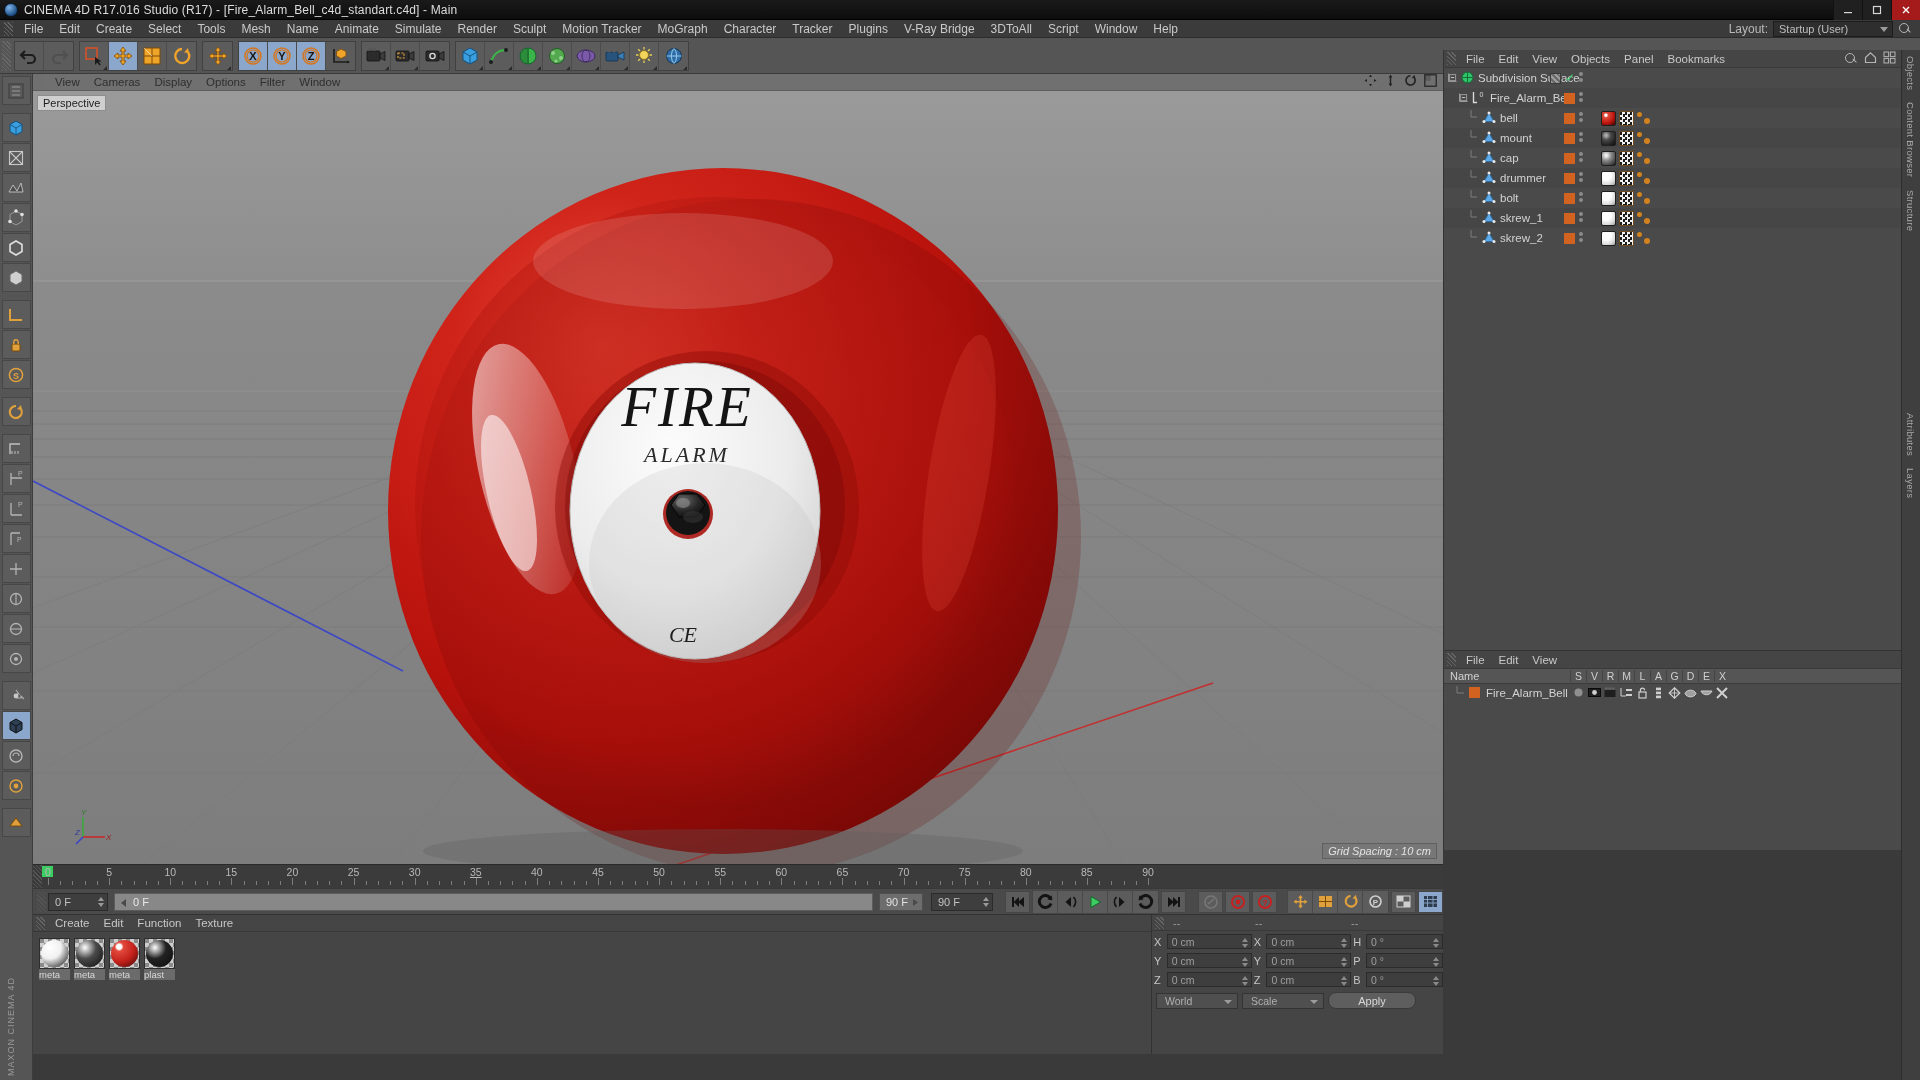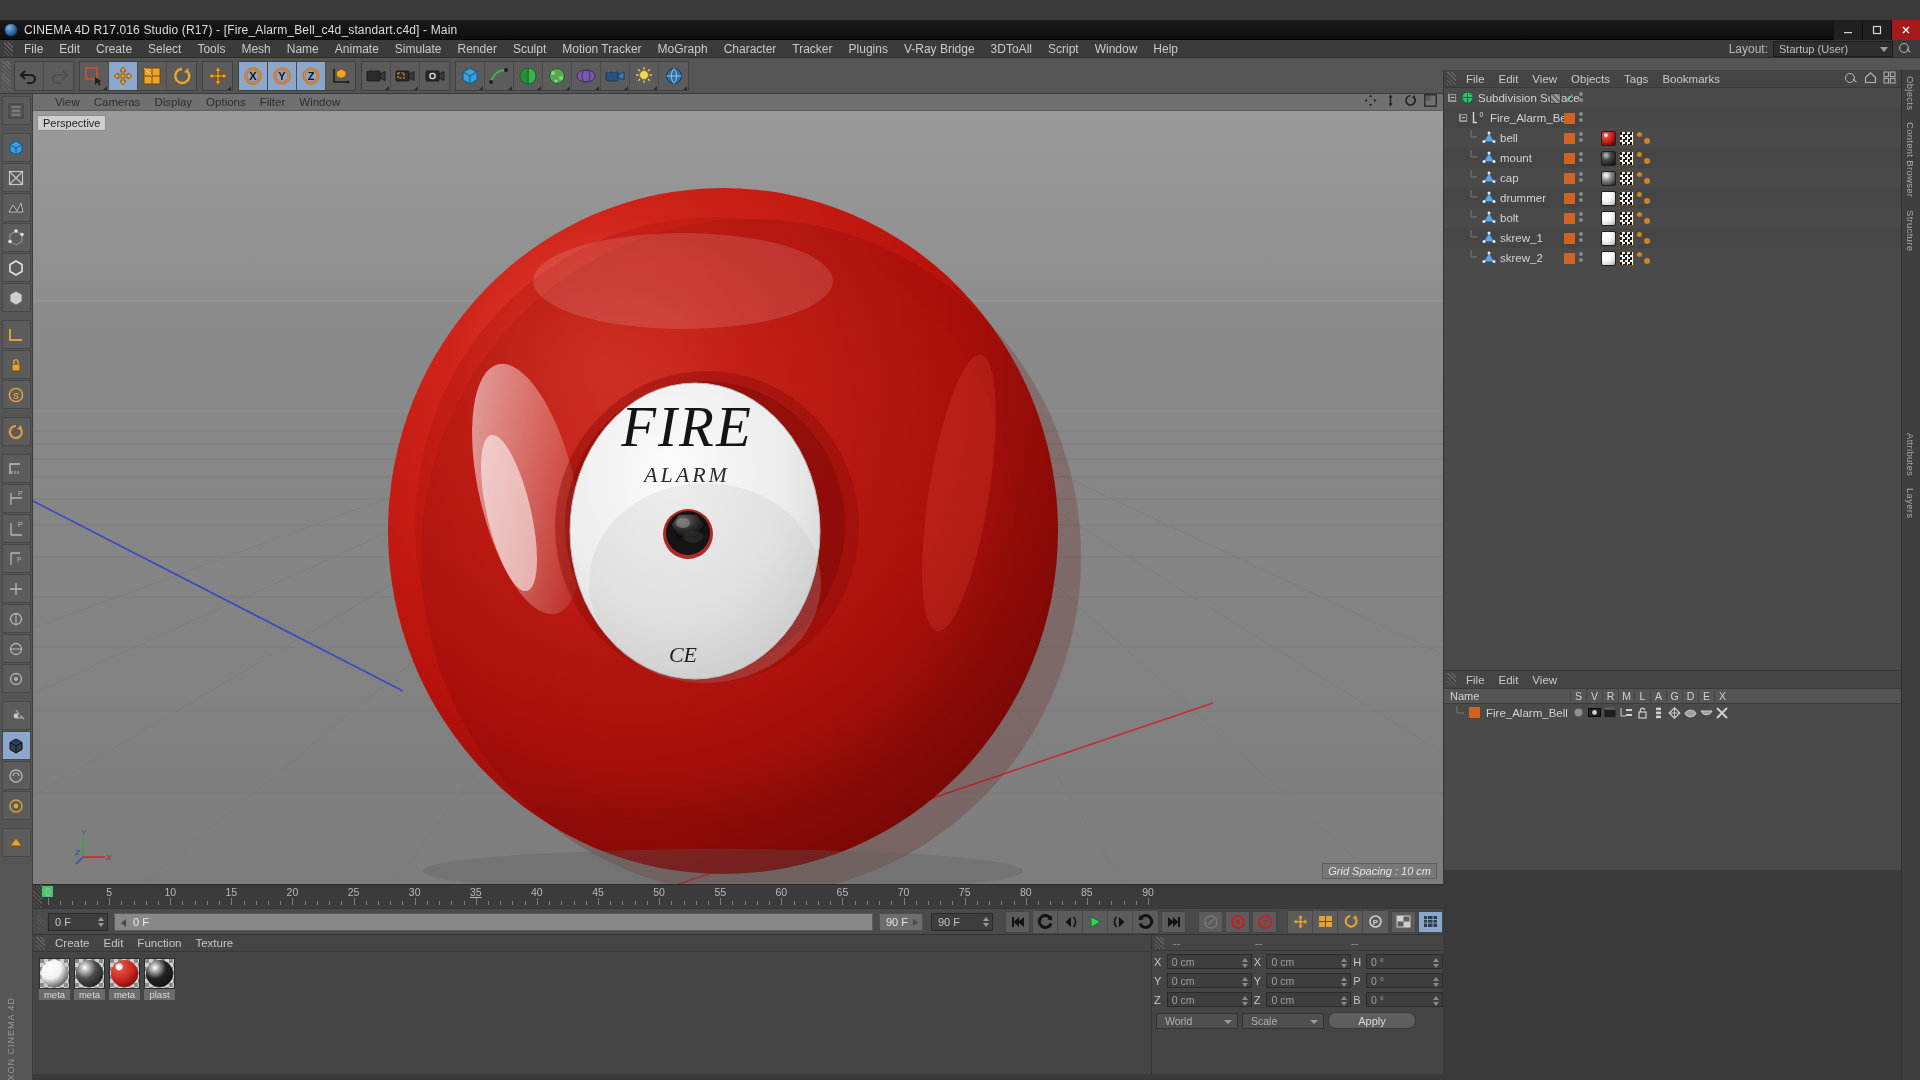--- a/index.html
+++ b/index.html
@@ -10,21 +10,20 @@
     font-size:12px; color:#c8c8c8;
     -webkit-font-smoothing:antialiased;
   }
   #app{position:relative;width:1920px;height:1080px;}
 
   
   .titlebar{
     height:20px; background:linear-gradient(#1a1a1a,#0d0d0d);
     display:flex; align-items:center; padding-left:4px;
     border-bottom:1px solid #000;
-    margin-top:20px;
   }
   .tb-logo{width:14px;height:14px;border-radius:50%;
     background:radial-gradient(circle at 35% 30%,#7fb4e8,#1d4f85 70%,#0d2a49);
     margin-right:6px;border:1px solid #0a1a2a;}
   .tb-title{color:#dcdcdc;font-size:12px;letter-spacing:.15px;white-space:nowrap;}
   .tb-btns{margin-left:auto;display:flex;height:20px;}
   .tb-btn{width:29px;height:20px;display:flex;align-items:center;justify-content:center;
     color:#d0d0d0;font-size:11px;background:#202020;border-left:1px solid #111;}
   .tb-btn.close{background:#a51b1b;}
   .tb-btn svg{display:block;}
@@ -119,21 +118,21 @@
     border-top:1px solid #333;}
   .mm-menu{height:17px;background:#454545;display:flex;align-items:center;padding-left:3px;border-bottom:1px solid #383838;}
   .mm-menu .menu-item{font-size:11.5px;padding:0 7px;color:#c6c6c6;height:17px;line-height:17px;}
   .mm-body{display:flex;gap:4px;padding:6px 0 0 6px;}
   .mat{width:31px;}
   .mat-sphere{width:31px;height:31px;border:1px solid #2d2d2d;
      background-image:
        repeating-conic-gradient(#cfcfcf 0 25%, #8a8a8a 0 50%);
      background-size:8px 8px;display:flex;align-items:center;justify-content:center;}
   .mat-ball{width:27px;height:27px;border-radius:50%;}
-  .mat-name{font-size:9.5px;color:#d8d8d8;background:#6b6b6b;text-align:center;
+  .mat-name{font-size:9.5px;color:#d8d8d8;background:#6b6b6b;
      line-height:11px;height:11px;overflow:hidden;}
 
   
   .coords{position:absolute;left:1151px;top:914px;width:292px;bottom:26px;background:#454545;
     border-top:1px solid #333;border-left:1px solid #333;}
   .co-top{height:16px;display:flex;align-items:center;padding-left:3px;gap:0;border-bottom:1px solid #3a3a3a;}
   .co-dash{font-size:11px;color:#9a9a9a;}
   .co-row{display:flex;align-items:center;height:17px;margin:2px 0 0 2px;gap:2px;}
   .co-lab{width:11px;font-size:11px;color:#c6c6c6;text-align:left;}
   .co-in{height:15px;background:#3e3e3e;border:1px solid #2b2b2b;color:#9e9e9e;font-size:10.5px;
@@ -1099,21 +1098,21 @@
     </div>
   </div>
 
   <div class="objmgr">
     <div class="om-menu">
       <div class="grip" style="height:13px;"></div>
       <div class="menu-item">File</div>
       <div class="menu-item">Edit</div>
       <div class="menu-item">View</div>
       <div class="menu-item">Objects</div>
-      <div class="menu-item">Tags</div>
+      <div class="menu-item">Panel</div>
       <div class="menu-item">Bookmarks</div>
       <div class="right">
         <span class="mag"></span>
         <span>
           <svg width="13" height="13" viewBox="0 0 13 13">
               <path d="M1.5 6.5 L6.5 1.8 L11.5 6.5 V11.5 H1.5 Z" fill="none" stroke="#b4b4b4" stroke-width="1.2"></path>
             </svg>
         </span>
         <span>
           <svg width="13" height="13" viewBox="0 0 13 13">

